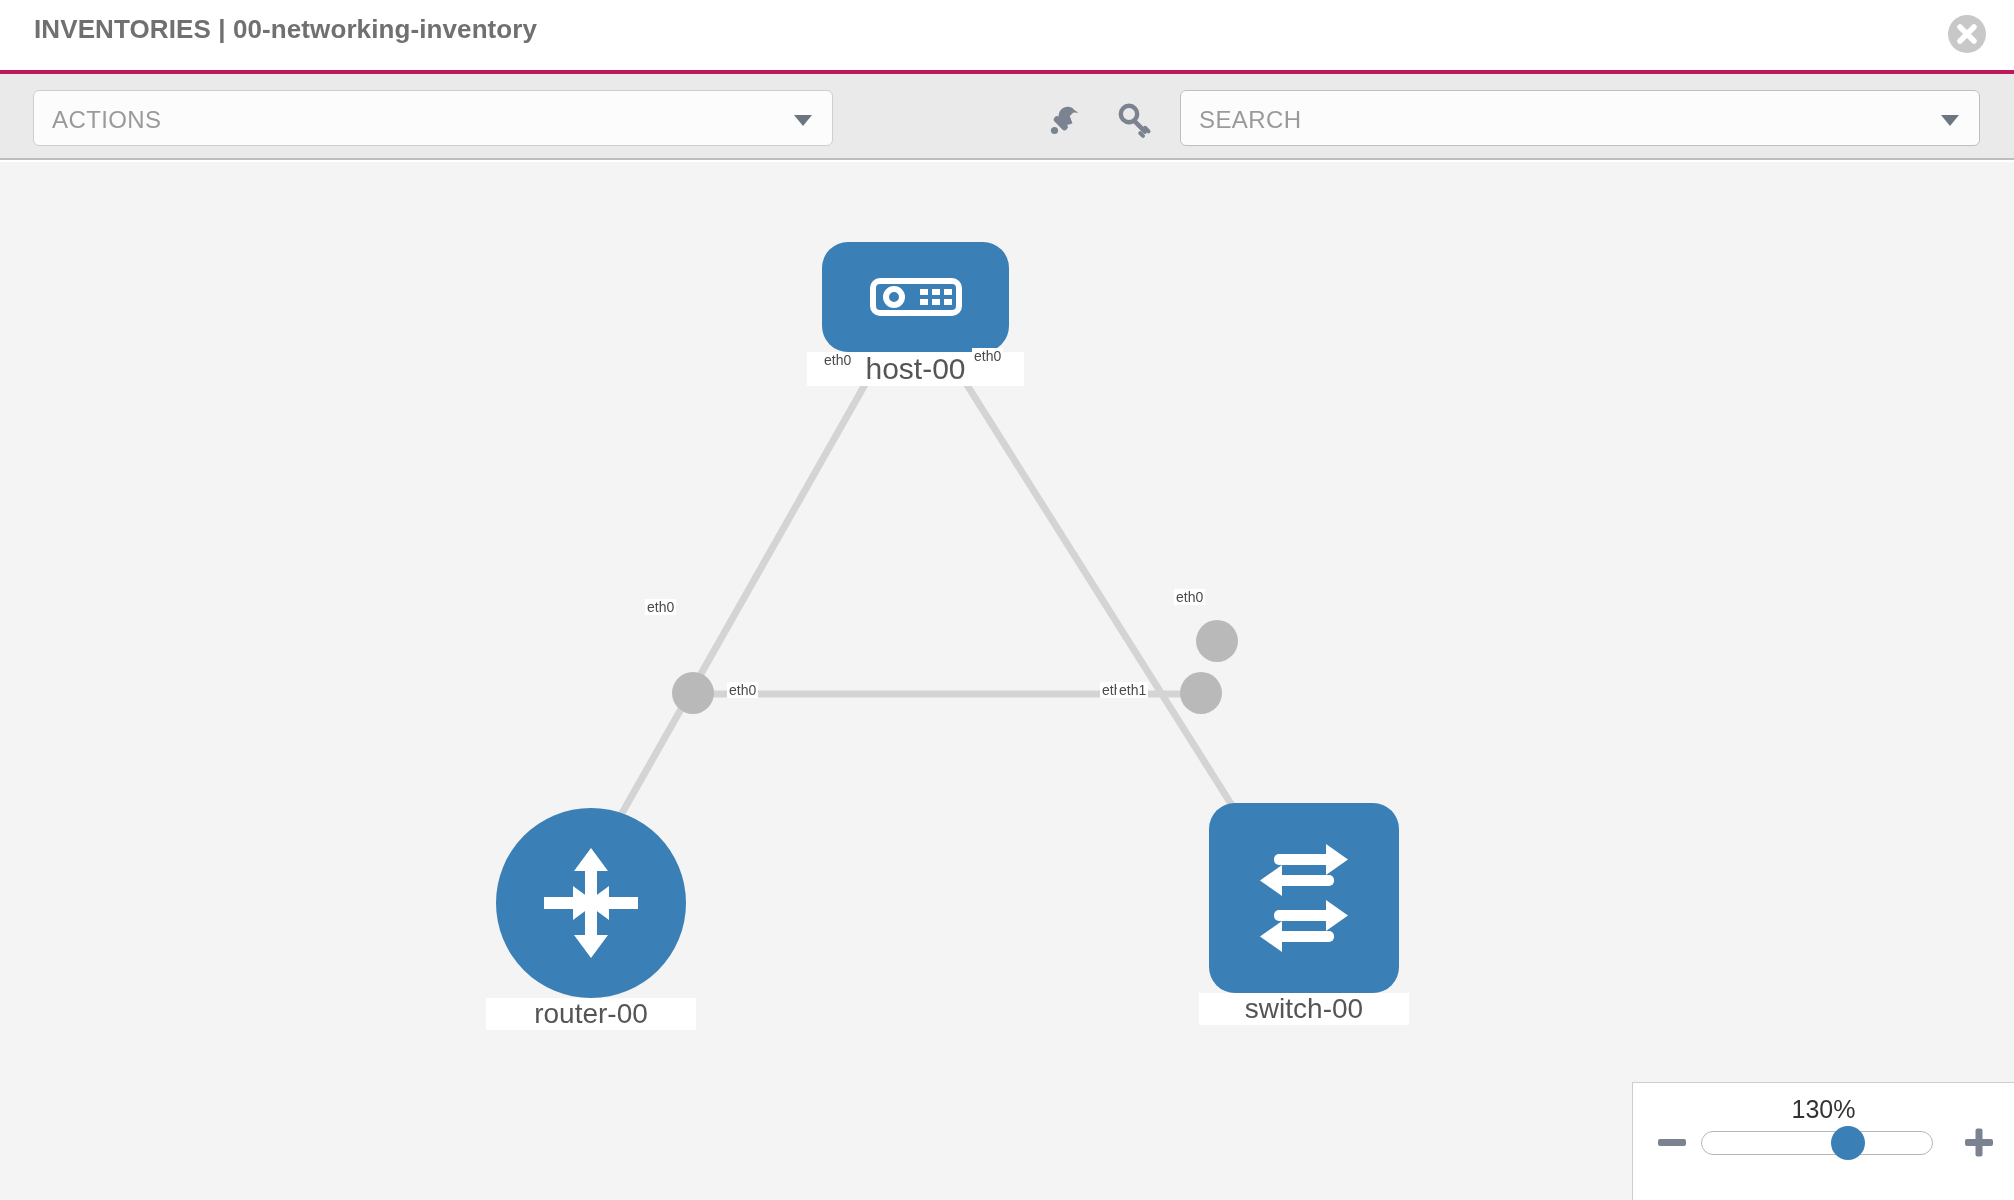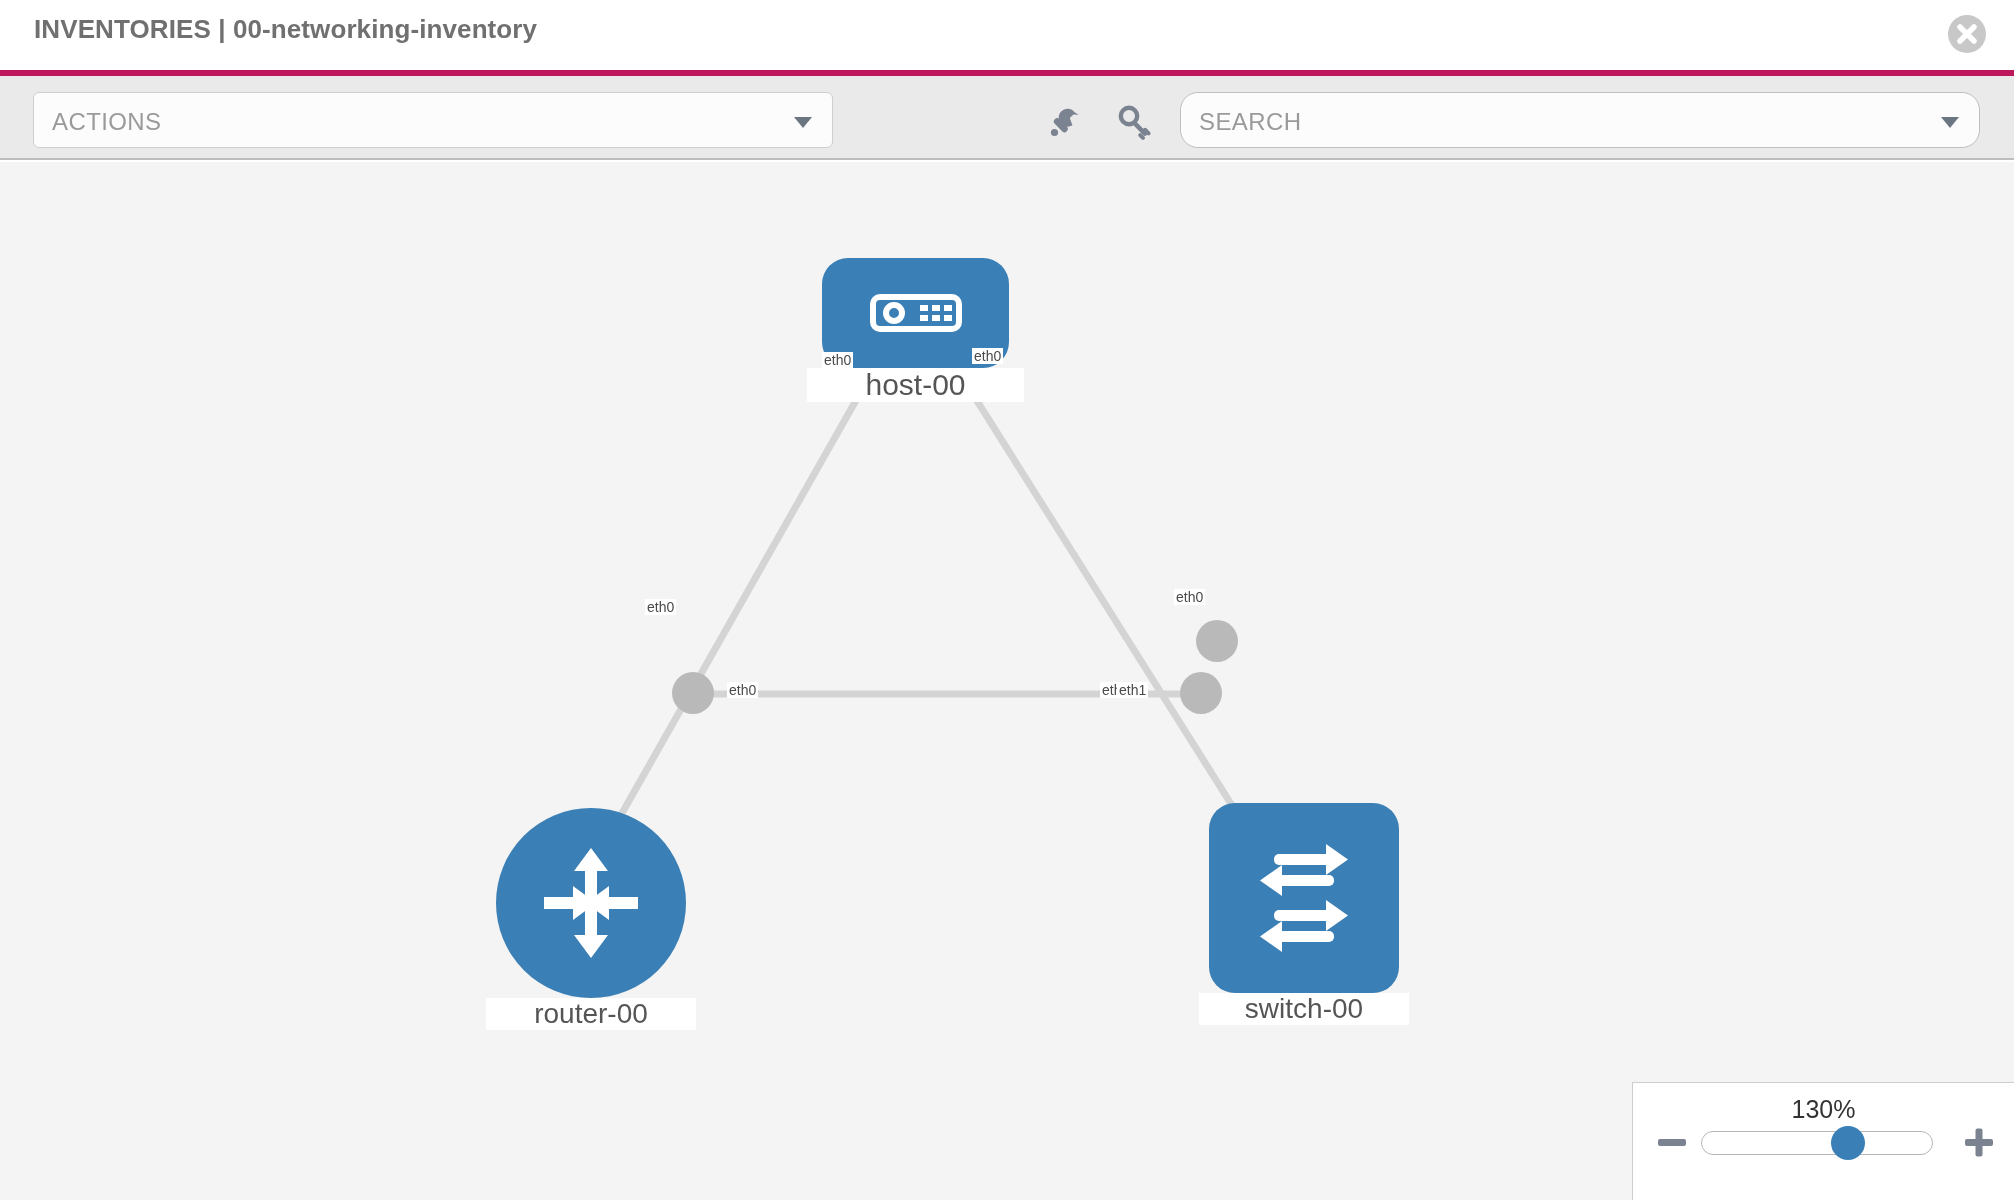--- a/index.html
+++ b/index.html
@@ -25,21 +25,21 @@
     position: absolute; right: 28px; top: 15px;
     width: 38px; height: 38px; border-radius: 50%;
     background: #c8c8c8; cursor: pointer;
   }
   .close-btn svg { display: block; }
 
   
   .toolbar {
     position: absolute; left: 0; top: 70px; width: 2014px; height: 90px;
     background: #eaeaea;
-    border-top: 6px solid #be185d;
+    border-top: 4px solid #be185d;
     border-bottom: 2px solid #bdbdbd;
   }
   .actions-select {
     position: absolute; left: 33px; top: 16px;
     width: 800px; height: 56px;
     background: #fcfcfc;
     border: 1px solid #cfcfcf;
     border-radius: 6px;
     cursor: pointer;
   }
@@ -58,21 +58,21 @@
     position: absolute; top: 26px;
     width: 40px; height: 40px; cursor: pointer;
   }
   .tool-icon.wrench { left: 1043px; }
   .tool-icon.key { left: 1115px; }
   .search-box {
     position: absolute; left: 1180px; top: 16px;
     width: 800px; height: 56px;
     background: #fcfcfc;
     border: 1px solid #bfbfbf;
-    border-radius: 18px;
+    border-radius: 6px;
     cursor: text;
   }
   .search-label {
     position: absolute; left: 18px; top: 15px;
     font-size: 24px; color: #9a9a9a; letter-spacing: 0.4px;
   }
 
   
   .canvas {
     position: absolute; left: 0; top: 162px;
@@ -204,21 +204,21 @@
 
         <line x1="690" y1="532" x2="1215" y2="532" stroke="#d4d4d4" stroke-width="7"></line>
       </svg>
 
       <div class="iface-stub" style="left:866px;  top:178px;"></div>
       <div class="iface-stub" style="left:936px;  top:178px;"></div>
       <div class="iface-stub" style="left:672px; top:510px;"></div>
       <div class="iface-stub" style="left:1196px; top:458px;"></div>
       <div class="iface-stub" style="left:1180px; top:510px;"></div>
 
-      <div class="node" style="left:822px; top:80px; width:187px; height:110px;margin-top:16px;">
+      <div class="node" style="left:822px; top:80px; width:187px; height:110px;">
         <div class="node-shape rounded" style="width:187px; height:110px;">
           <svg width="92" height="48" viewBox="0 0 92 48" aria-hidden="true">
             <rect x="3" y="8" width="86" height="32" rx="7" ry="7" fill="none" stroke="#ffffff" stroke-width="6"></rect>
             <circle cx="24" cy="24" r="8" fill="none" stroke="#ffffff" stroke-width="6"></circle>
             <rect x="50" y="16" width="8" height="6" fill="#ffffff"></rect>
             <rect x="62" y="16" width="8" height="6" fill="#ffffff"></rect>
             <rect x="74" y="16" width="8" height="6" fill="#ffffff"></rect>
             <rect x="50" y="26" width="8" height="6" fill="#ffffff"></rect>
             <rect x="62" y="26" width="8" height="6" fill="#ffffff"></rect>
             <rect x="74" y="26" width="8" height="6" fill="#ffffff"></rect>

